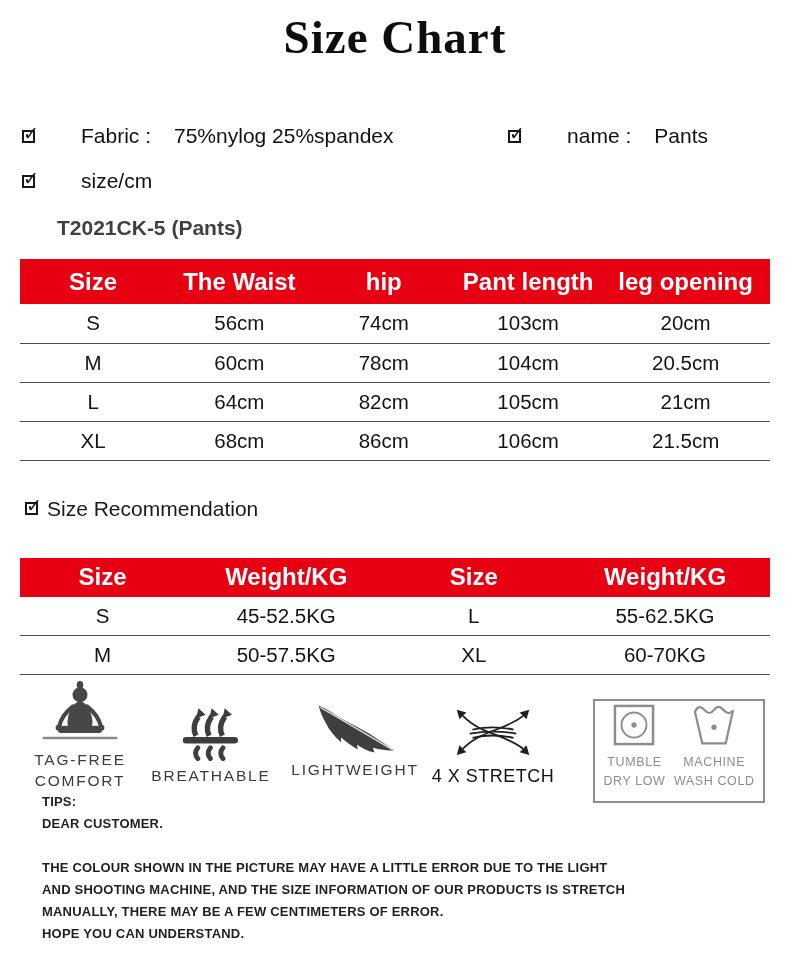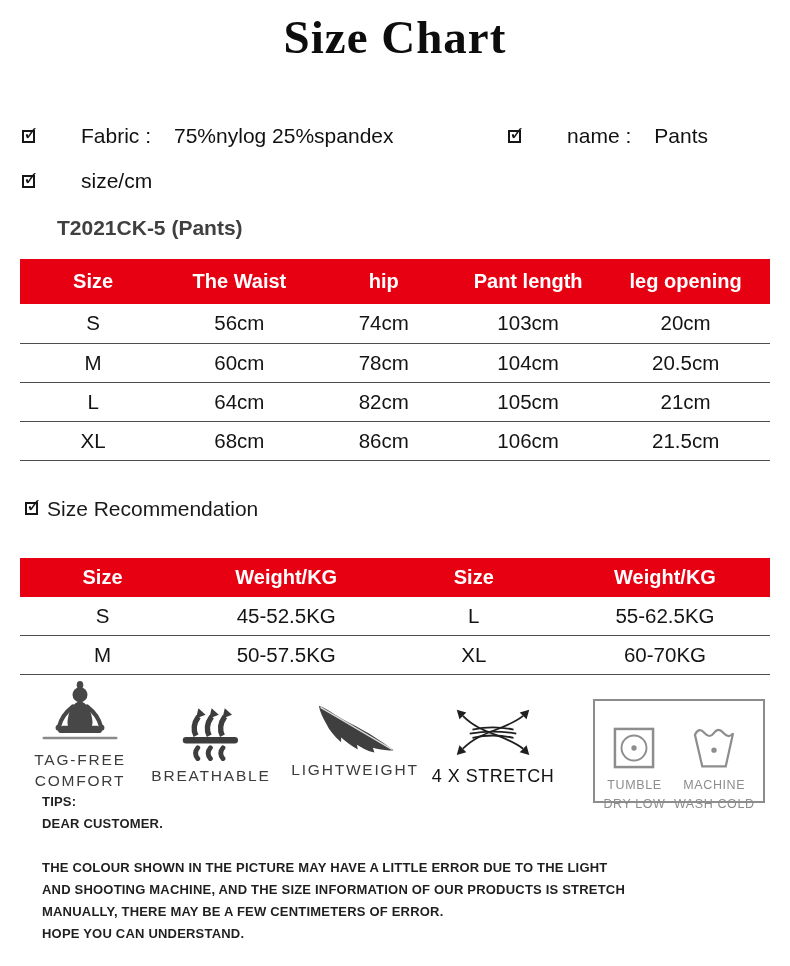--- a/index.html
+++ b/index.html
@@ -25,21 +25,21 @@
   .sizecm-row { margin:21px 20px 0 22px; display:flex; align-items:center; font-size:21px; }
 
   .model { margin:23px 0 0 57px; font-size:21px; font-weight:700; color:#404040; }
 
   table { border-collapse:collapse; table-layout:fixed; width:750px; margin:0 auto; text-align:center; }
   .tbl1 { margin-top:19px; }
   .tbl1 th:nth-child(1){width:19.5%} .tbl1 th:nth-child(2){width:19.5%}
   .tbl1 th:nth-child(3){width:19%}  .tbl1 th:nth-child(4){width:19.5%}
   .tbl1 th:nth-child(5){width:22.5%}
   thead tr { background:#e60012; }
-  th { color:#ffffff; font-size:20px; font-weight:700; }
+  th { color:#ffffff; font-size:24px; font-weight:700; }
   .tbl1 th { height:45px; }
   .tbl2 th { height:39px; }
   td { font-size:20.5px; color:#141414; height:39px; }
   tbody tr { border-bottom:1px solid #4d4d4d; }
 
   .rec-heading { margin:36px 0 0 25px; display:flex; align-items:center; font-size:21px; }
 
   .tbl2 { margin-top:37px; }
   .tbl2 th:nth-child(1){width:22%} .tbl2 th:nth-child(2){width:27%}
   .tbl2 th:nth-child(3){width:23%} .tbl2 th:nth-child(4){width:28%}
@@ -49,21 +49,21 @@
   .feature { position:absolute; text-align:center; }
   .f-tagfree { left:24px; top:0; width:112px; }
   .f-breathable { left:150px; top:26px; width:122px; }
   .f-lightweight { left:288px; top:20px; width:134px; }
   .f-stretch { left:426px; top:26px; width:134px; }
   .feat-label { font-size:15.5px; letter-spacing:1.8px; color:#3c3c3c; line-height:21px; }
   .feat-label-lg { font-size:18px; letter-spacing:0.5px; color:#141414; line-height:22px; margin-top:2px; }
 
   .care-box { position:absolute; left:593px; top:18px; width:172px; height:104px;
     border:2px solid #8d8d8d; display:flex; justify-content:space-evenly;
-    align-items:flex-start; padding-top:25px; }
+    align-items:flex-start; padding-top:2px; }
   .care-item { text-align:center; }
   .care-label { font-size:12.5px; letter-spacing:0.6px; color:#8d8d8d; line-height:16px; margin-top:3px; }
 
   .tips { margin:0 40px 0 42px; font-size:13px; font-weight:700; color:#1f1f1f; }
   .tips-line { min-height:22px; line-height:22px; letter-spacing:0.2px; }
 </style>
 </head>
 <body>
 
 <div class="title">Size Chart</div>

